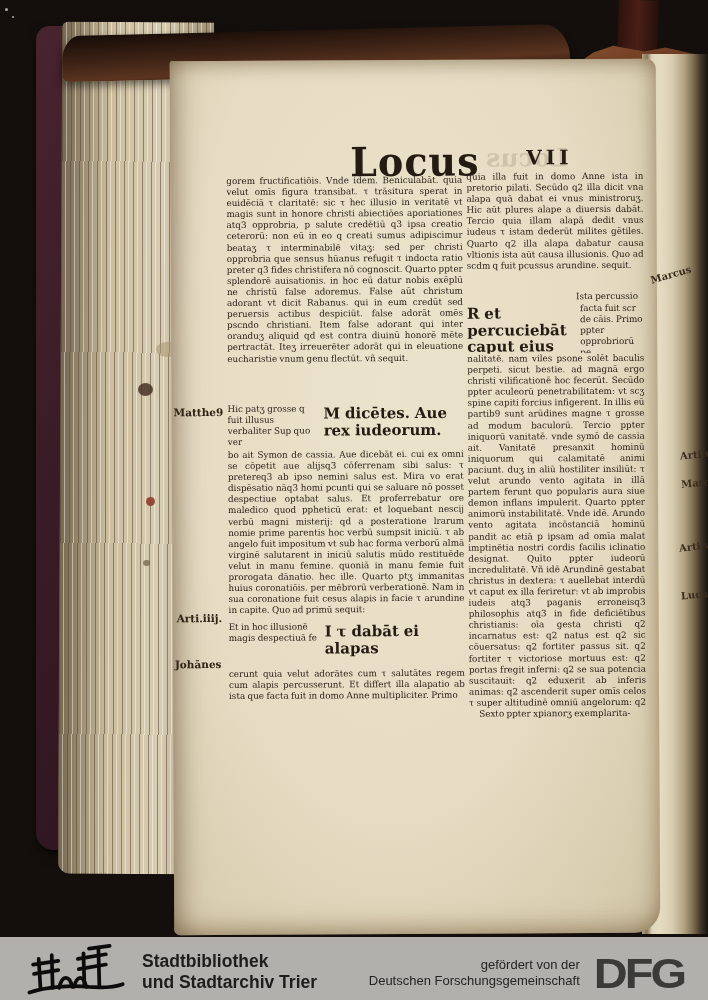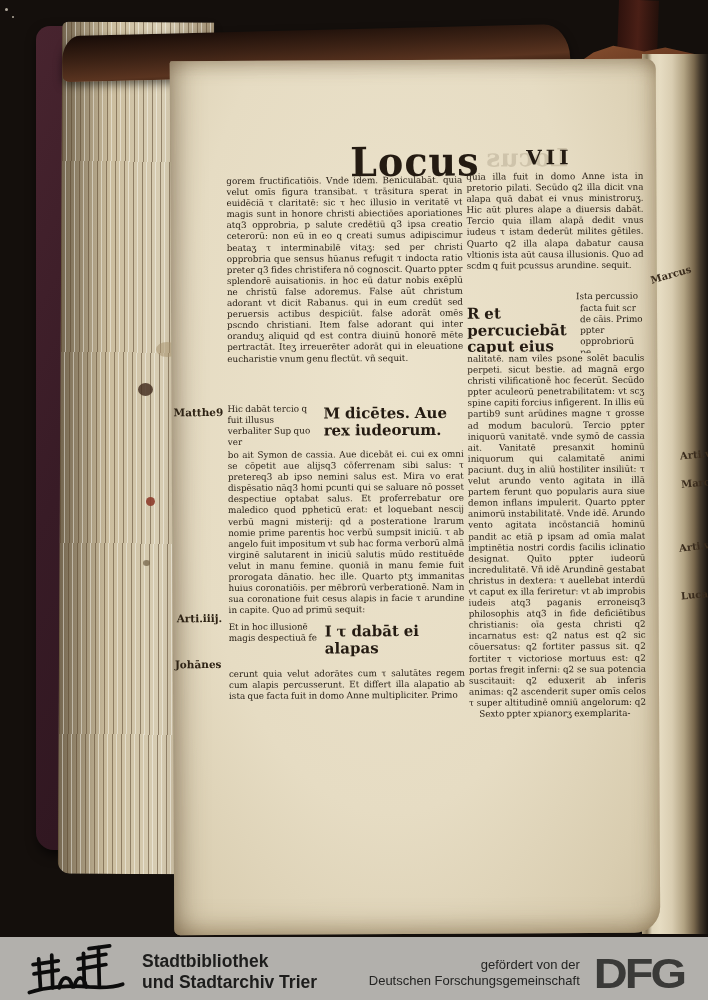--- a/index.html
+++ b/index.html
@@ -112,21 +112,21 @@
     <div class="ghost">Locus</div>
     <div class="folio ink">VII</div>
 
     <div class="margin-note mnl1">Matthe9</div>
     <div class="margin-note mnl2">Arti.iiij.</div>
     <div class="margin-note mnl3">Johānes</div>
 
     <div class="col col-left ink">
       <div class="blk b-lh228">gorem fructificatiōis. Vnde idem. Beniculabāt. quia velut omīs figura transibat. τ trāsitura sperat in euidēciā τ claritatē: sic τ hec illusio in veritatē vt magis sunt in honore christi abiectiōes aporiationes atq3 opprobria, p salute credētiū q3 ipsa creatio ceterorū: non eū in eo q creati sumus adipiscimur beataʒ τ interminabilē vitaʒ: sed per christi opprobria que sensus hūanus refugit τ indocta ratio preter q3 fides christifera nō cognoscit. Quarto ppter splendorē auisationis. in hoc eū datur nobis exēplū ne christū false adoremus. False aūt christum adorant vt dicit Rabanus. qui in eum credūt sed peruersis actibus despiciūt. false adorāt omēs pscndo christiani. Item false adorant qui inter oranduʒ aliquid qd est contra diuinū honorē mēte pertractāt. Iteʒ irreuerēter adorāt qui in eleuatione eucharistie vnum genu flectūt. vñ sequit.</div>
       <div class="blk b-lh46 lemma-row">
-        <div class="lemma-side">Hic dabāt tercio q fuit illusus verbaliter Sup quo ver</div>
+        <div class="lemma-side">Hic patʒ grosse q fuit illusus verbaliter Sup quo ver</div>
         <div class="lemma-big">M dicētes. Aue rex iudeorum.</div>
       </div>
       <div class="blk b-lh172">bo ait Symon de cassia. Aue dicebāt ei. cui ex omni se cōpetit aue alijsq3 cōferrenam sibi salus: τ pretereq3 ab ipso nemini salus est. Mira vo erat dispēsatio nāq3 homi pcunti qui se saluare nō posset despectiue optabat salus. Et proferrebatur ore maledico quod ppheticū erat: et loquebant nescij verbū magni misterij: qd a posteratione lrarum nomie prime parentis hoc verbū sumpsit iniciū. τ ab angelo fuit impositum vt sub hac forma verborū almā virginē salutarent in iniciū salutis mūdo restituēde velut in manu femine. quoniā in manu femie fuit prorogata dānatio. hec ille. Quarto ptʒ immanitas huius coronatiōis. per mēbrorū verberationē. Nam in sua coronatione fuit cesus alapis in facie τ arundine in capite. Quo ad primū sequit:</div>
       <div class="blk b-lh47 lemma-row">
         <div class="lemma-side">Et in hoc illusionē magis despectiuā fe</div>
         <div class="lemma-big">I τ dabāt ei alapas</div>
       </div>
       <div class="blk">cerunt quia velut adorātes cum τ salutātes regem cum alapis percusserunt. Et differt illa alapatio ab ista que facta fuit in domo Anne multipliciter. Primo</div>
     </div>
 

